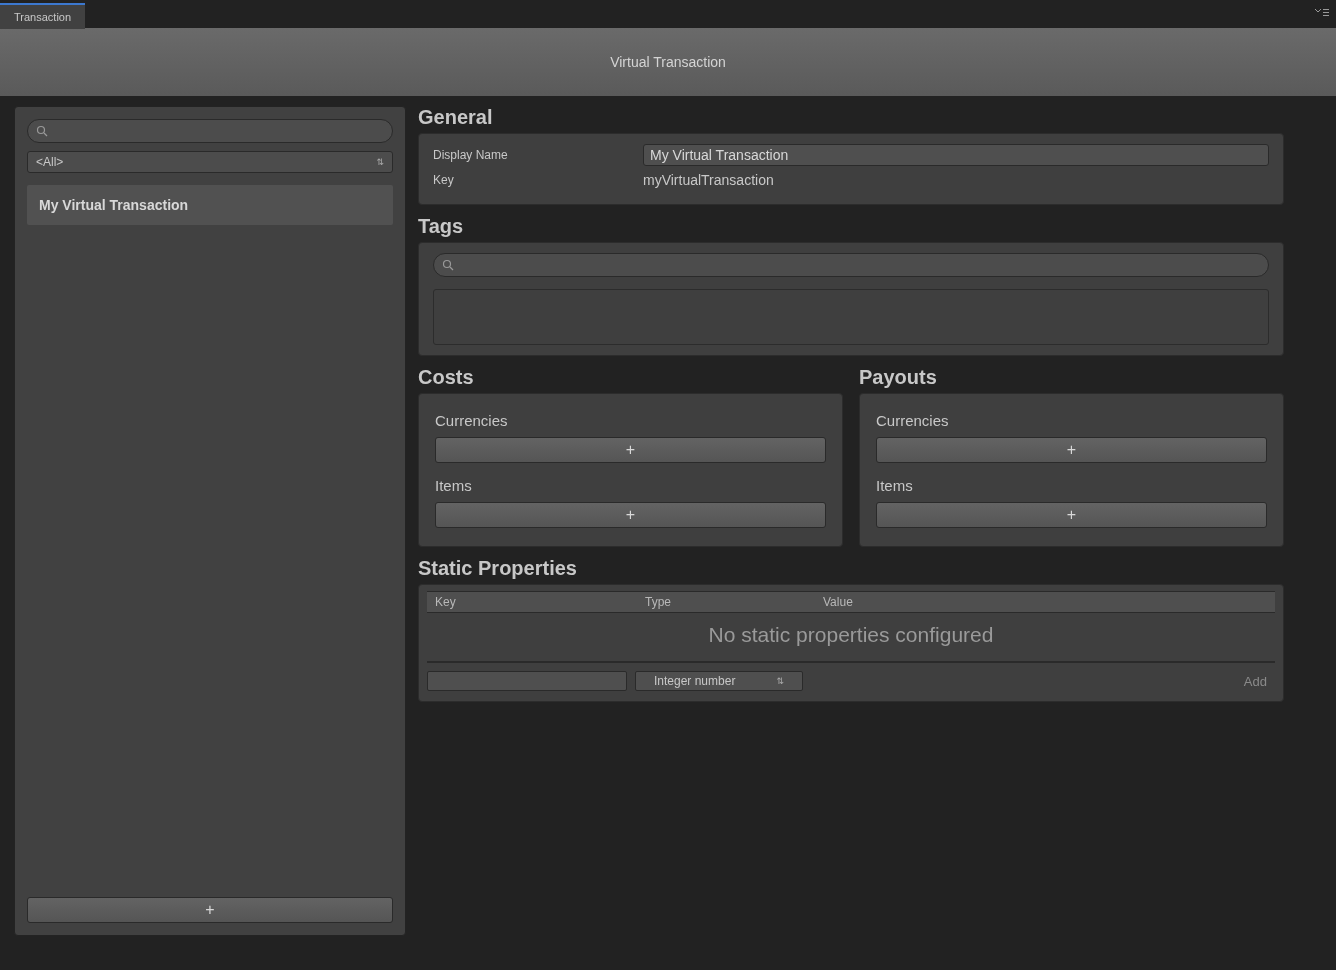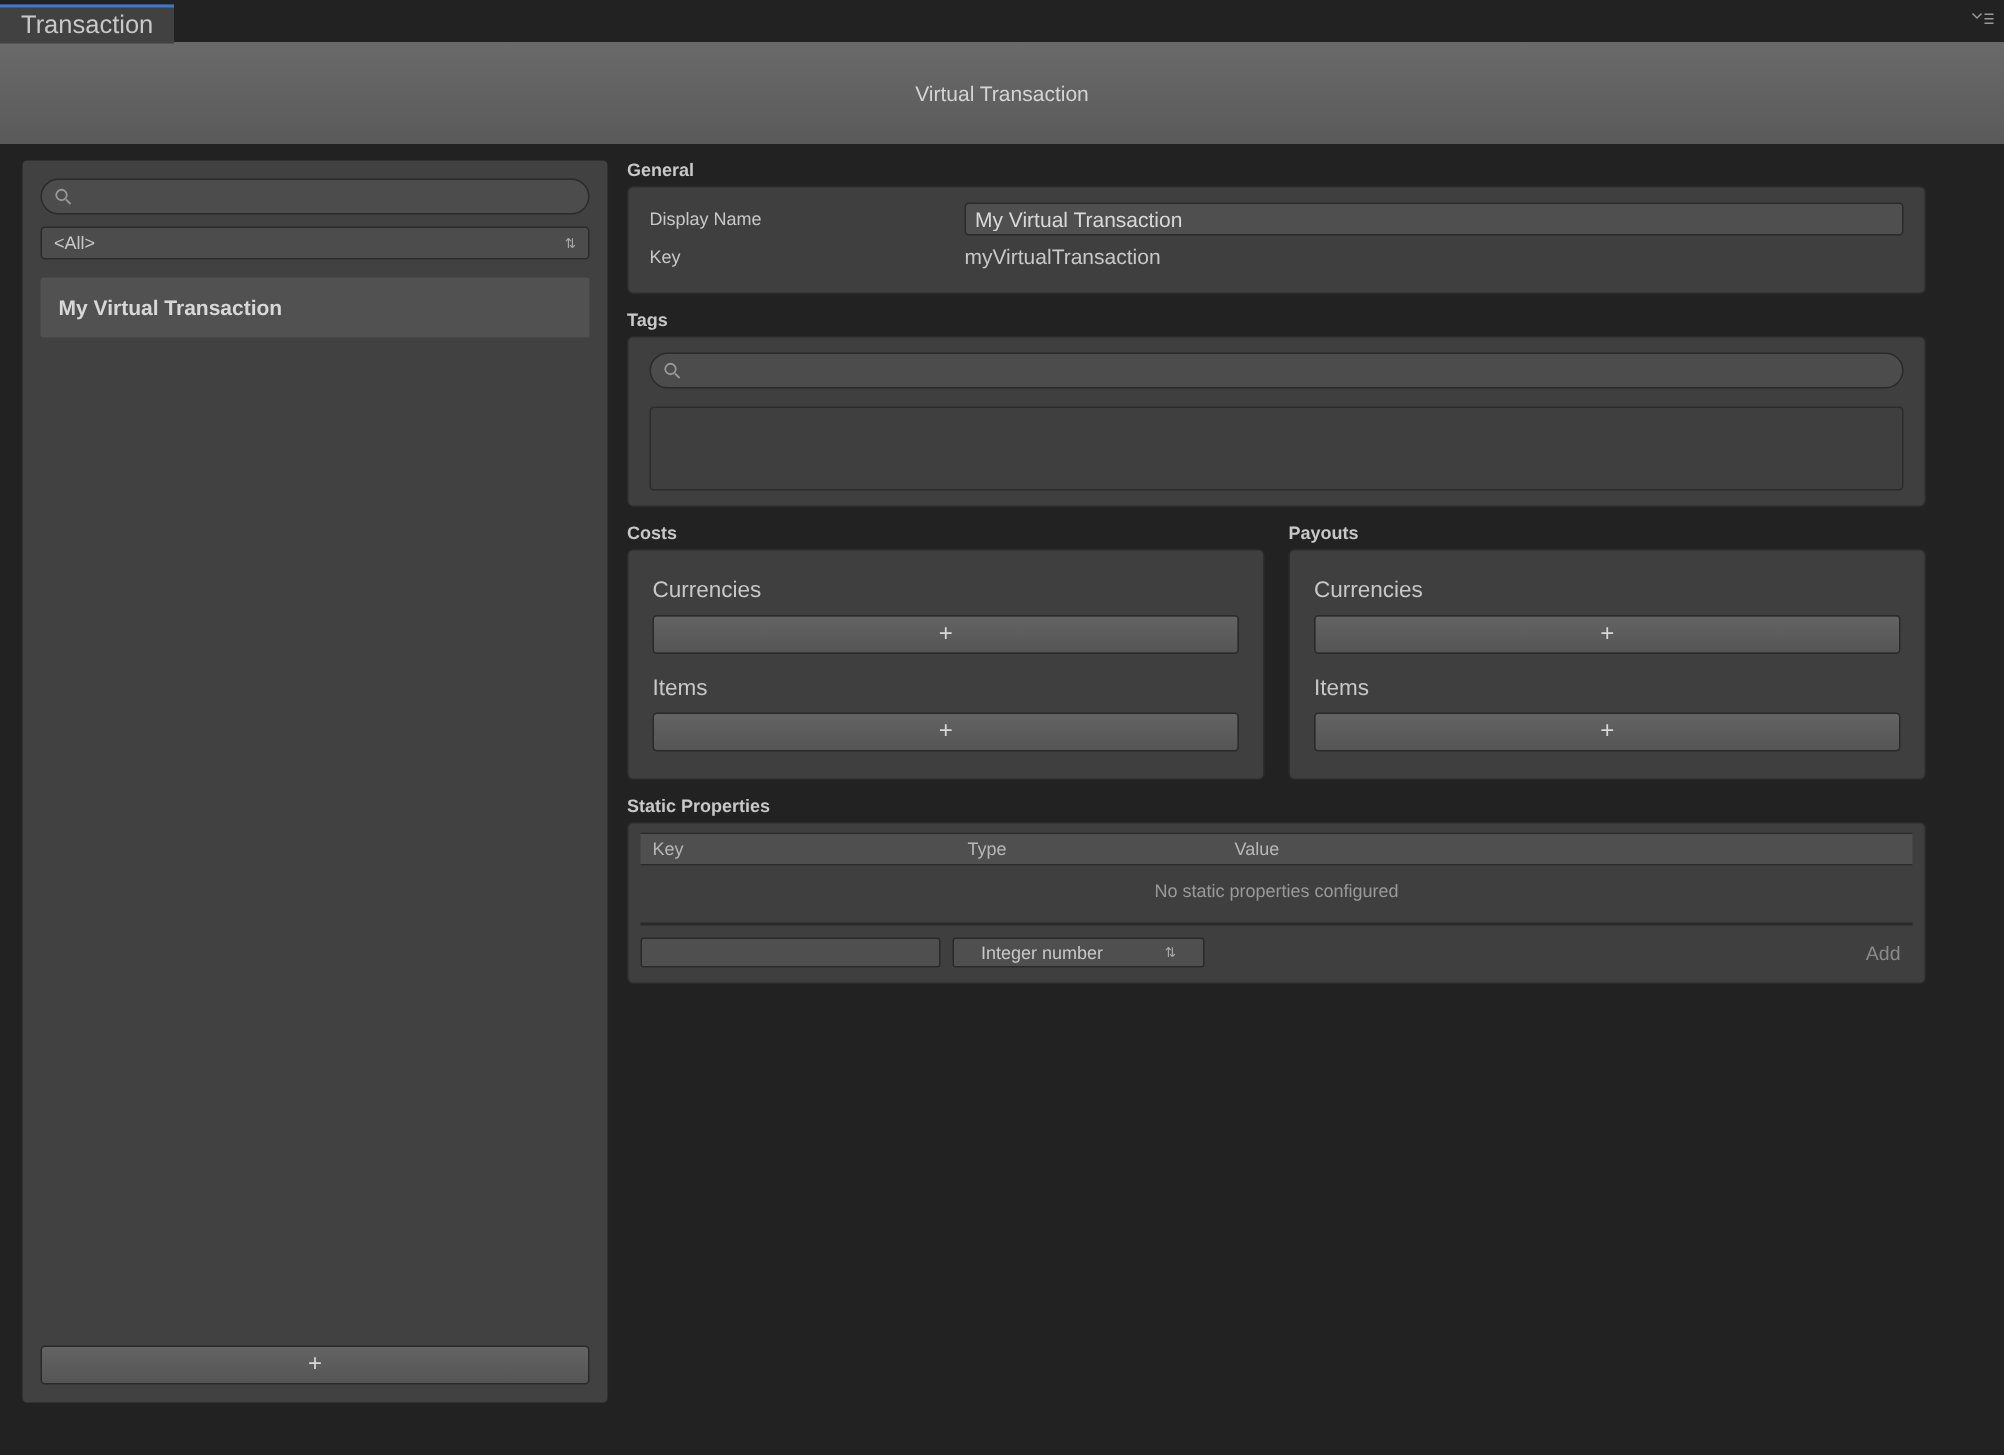--- a/index.html
+++ b/index.html
@@ -27,21 +27,21 @@
   }
   .window-tab {
     background: #414141;
     height: 24px;
     margin-top: 4px;
     padding: 12px 14px;
     display: flex;
     align-items: center;
     border-top: 2px solid #3c78cf;
     color: #c8c8c8;
-    font-size: 17px;
+    font-size: 11px;
   }
   .window-options-icon {
     position: absolute;
     right: 6px;
     top: 8px;
     width: 16px;
     height: 10px;
     display: flex;
     align-items: center;
     justify-content: center;
@@ -152,21 +152,21 @@
 
   
   .right-panel {
     flex:1;
     display:flex;
     flex-direction:column;
     gap: 10px;
     padding-right: 48px;
   }
   .section-title {
-    font-size: 12px;
+    font-size: 20px;
     font-weight: bold;
     color:#c8c8c8;
     margin-bottom: 4px;
   }
   .panel-box {
     background: #3f3f3f;
     border: 1px solid #2c2c2c;
     border-radius: 4px;
     padding: 10px 14px;
   }
@@ -253,21 +253,21 @@
     font-size: 12px;
     color:#b8b8b8;
     padding: 0 8px;
   }
   .static-header .col-key { width: 210px; }
   .static-header .col-type { width: 178px; }
   .static-header .col-value { flex:1; }
   .static-empty {
     text-align:center;
     color:#9a9a9a;
-    font-size: 12px;
+    font-size: 21px;
     padding: 10px 0 14px 0;
   }
   .static-divider {
     height: 2px;
     background: #2a2a2a;
     margin-bottom: 8px;
   }
   .static-footer {
     display:flex;
     align-items:center;

